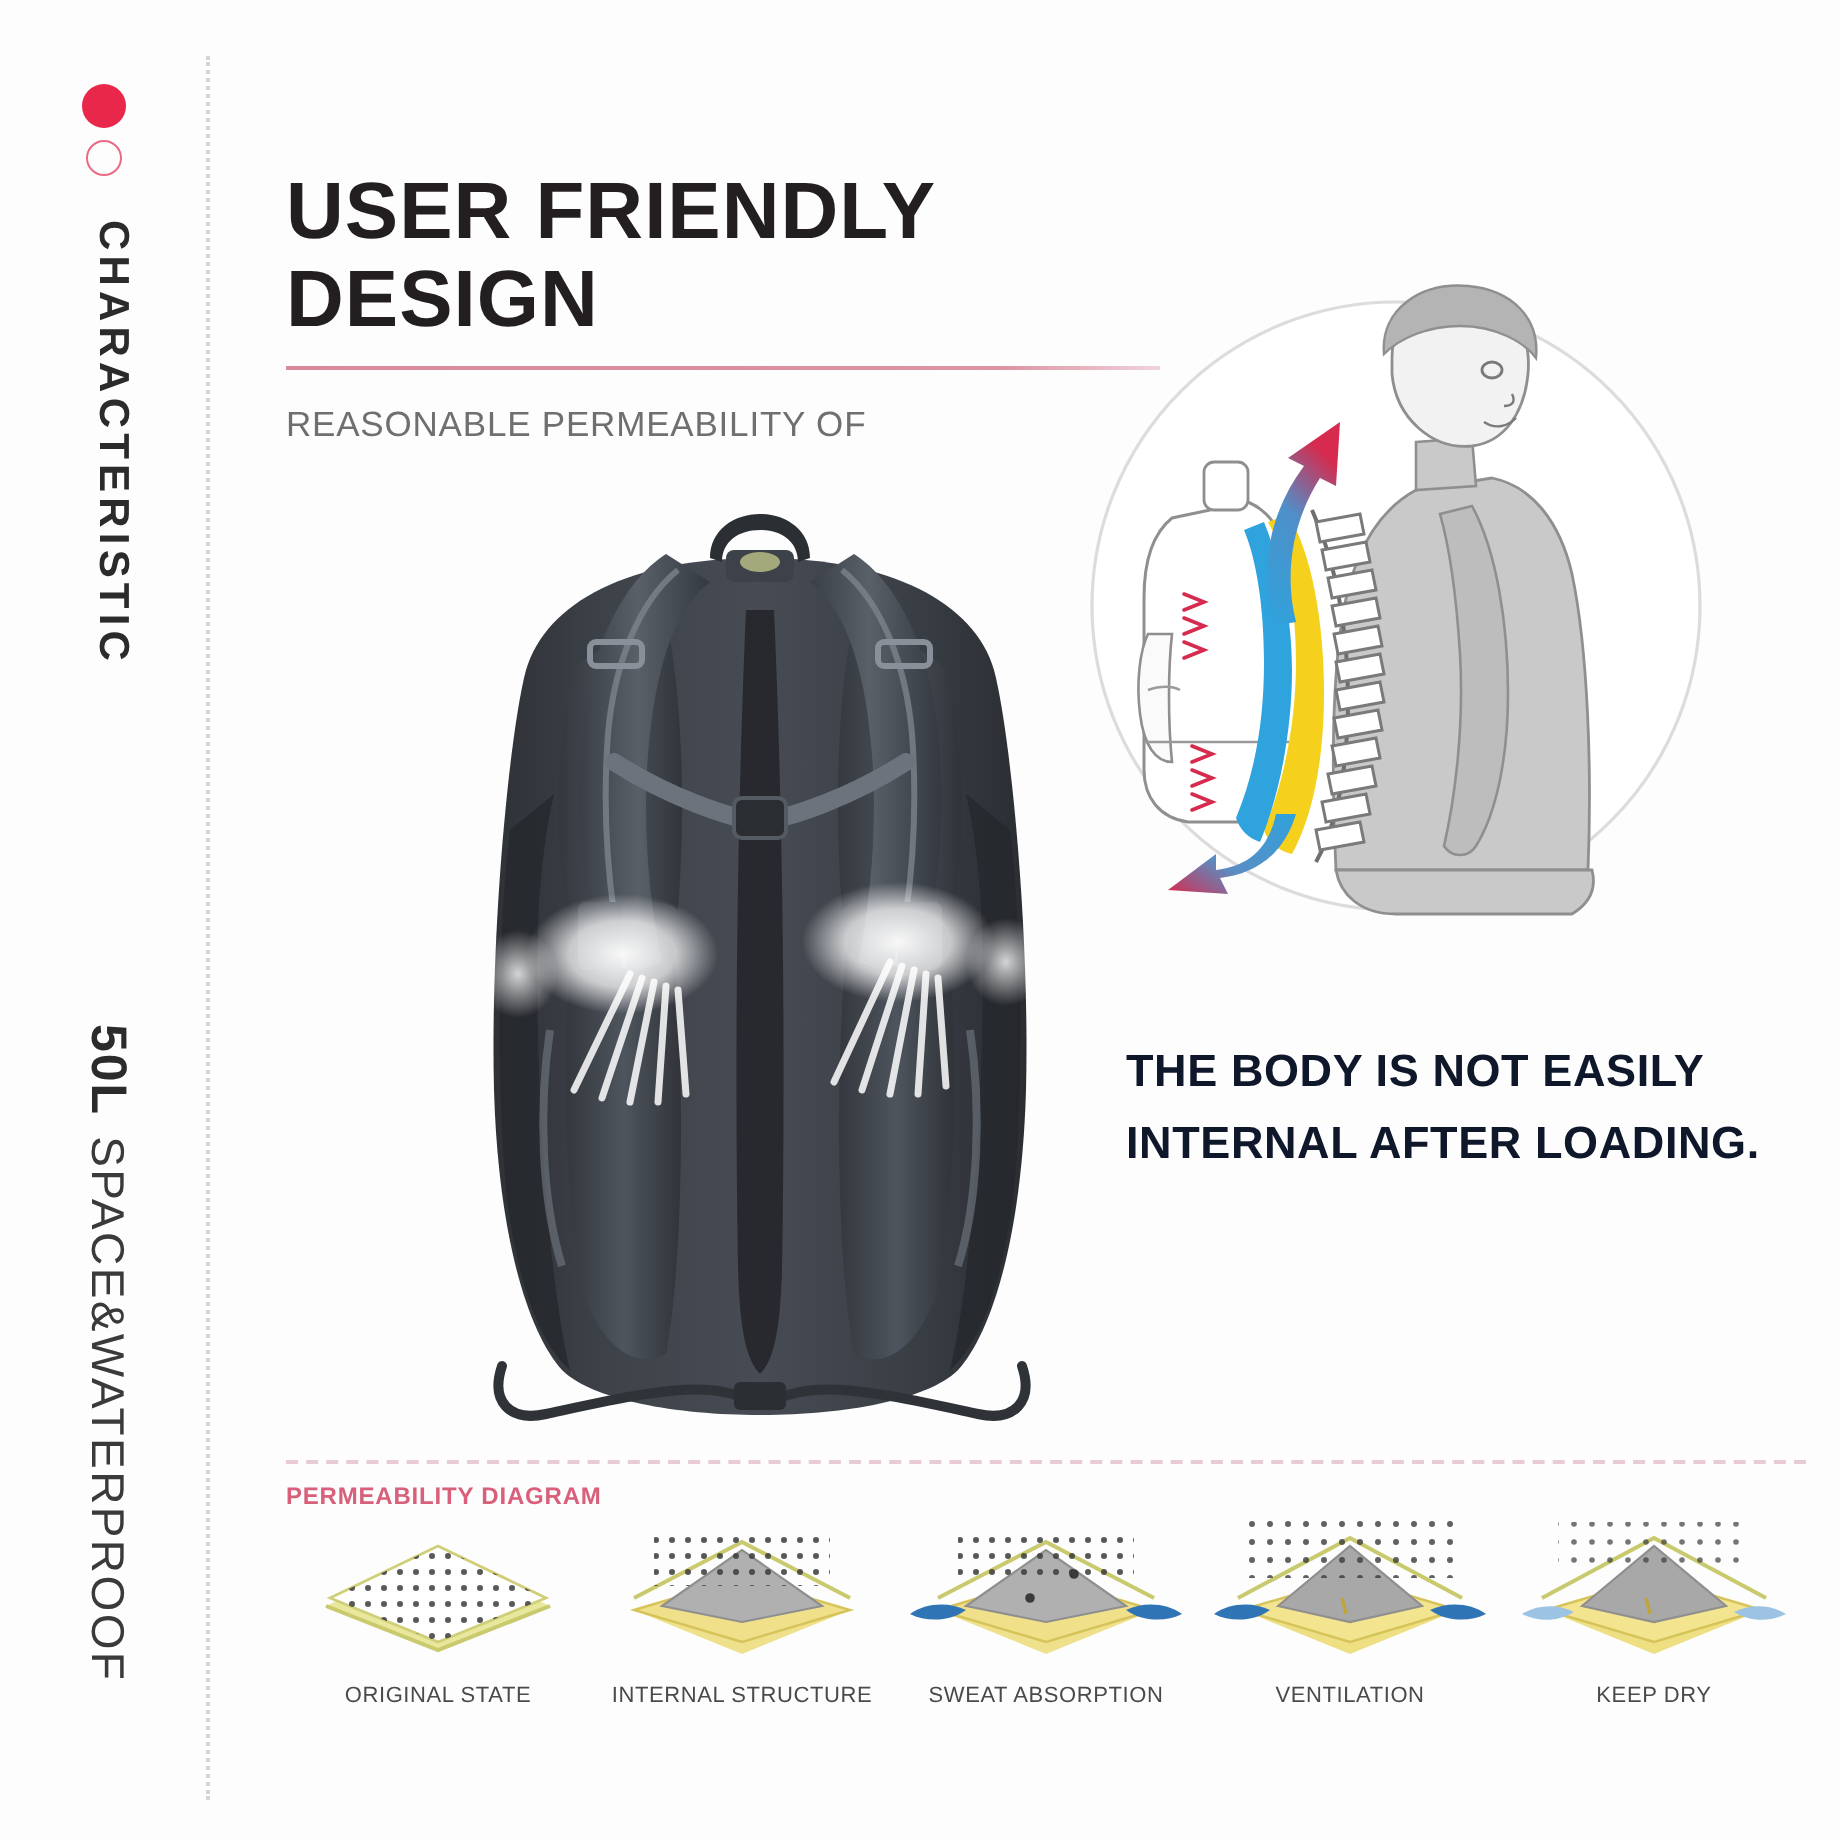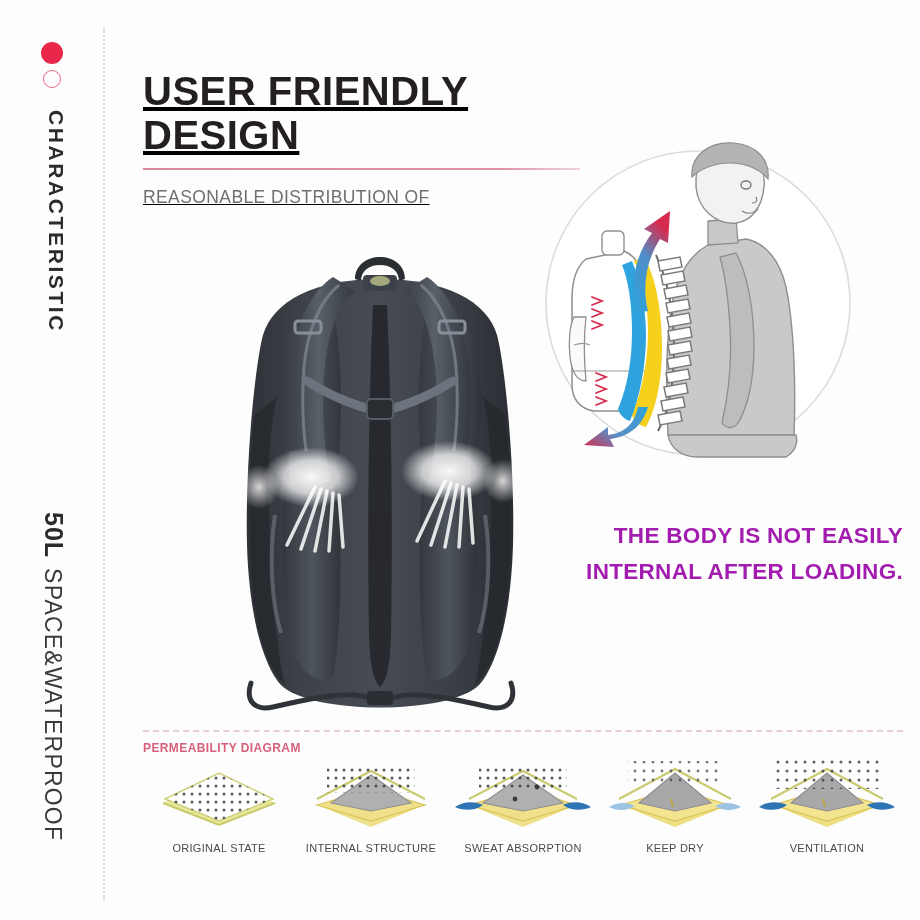--- a/index.html
+++ b/index.html
@@ -83,23 +83,22 @@
     position: absolute;
     left: 103px; top: 28px;
     width: 0;
     height: 872px;
     border-left: 2px dotted #d6d6d6;
   }
 
   
   .headline {
     position: absolute;
-    left: 143px; top: 69px;
+    left: 143px; top: 84px;
     width: 470px;
-    text-decoration: underline;
   }
   .headline h1 {
     margin: 0;
     font-size: 40px;
     line-height: 44px;
     font-weight: bold;
     letter-spacing: 0.5px;
     color: #231f20;
   }
   .headline-rule {
@@ -132,22 +131,21 @@
 
   
   .statement {
     position: absolute;
     left: 563px; top: 518px;
     width: 340px;
     font-size: 22.5px;
     line-height: 36px;
     font-weight: bold;
     letter-spacing: 0.3px;
-    color: #a21caf;
-    text-align: right;
+    color: #0f172a;
   }
 
   
   .perm {
     position: absolute;
     left: 143px; top: 730px;
     width: 760px;
   }
   .perm-rule {
     width: 760px;
@@ -203,21 +201,21 @@
       <span class="rail-vol">50L</span><span class="rail-sub">SPACE&amp;WATERPROOF</span>
     </div>
 
     <div class="rail-divider"></div>
   </div>
 
   <div class="headline">
     <h1>USER FRIENDLY DESIGN</h1>
     <div class="headline-rule"></div>
     <div class="headline-sub">
-      <div>REASONABLE DISTRIBUTION OF</div>
+      <div>REASONABLE PERMEABILITY OF</div>
     </div>
   </div>
 
   <div class="bag-stage">
     <svg width="330" height="500" viewBox="0 0 330 500">
       <defs>
         <linearGradient id="bagBody" x1="0" y1="0" x2="1" y2="0">
           <stop offset="0%" stop-color="#2e3136"></stop>
           <stop offset="22%" stop-color="#3e434a"></stop>
           <stop offset="50%" stop-color="#474c54"></stop>
@@ -468,51 +466,51 @@
           <path d="M110 46 C118 42 130 42 138 48 C130 52 118 52 110 46 Z" fill="#2f74b5"></path>
           <circle cx="62" cy="40" r="2.4" fill="#3a3a3a"></circle>
           <circle cx="84" cy="28" r="2.4" fill="#3a3a3a"></circle>
         </svg>
         <div class="perm-label">SWEAT ABSORPTION</div>
       </div>
 
       <div class="perm-cell">
         <svg class="perm-art" viewBox="0 0 140 74">
           <defs>
+            <pattern id="dotsD" width="9" height="9" patternUnits="userSpaceOnUse">
+              <circle cx="3" cy="3" r="1.5" fill="#3a3a3a"></circle>
+            </pattern>
+          </defs>
+          <path d="M16 46 L70 62 L124 46 L70 68 Z" fill="#e8d45a" opacity="0.75"></path>
+          <path d="M16 46 L70 30 L124 46 L70 62 Z" fill="#f3e48f" stroke="#d6c45a" stroke-width="1.2"></path>
+          <path d="M34 44 L70 14 L106 44 L70 52 Z" fill="#a8a8a8" stroke="#8f8f8f" stroke-width="1.1"></path>
+          <path d="M14 40 L70 10 L126 40" fill="none" stroke="#c9c96e" stroke-width="2"></path>
+          <rect x="18" y="0" width="104" height="30" fill="url(#dotsD)" opacity="0.8"></rect>
+          <path d="M2 48 C10 42 22 42 30 46 C22 52 10 52 2 48 Z" fill="#2f74b5"></path>
+          <path d="M110 46 C118 42 130 42 138 48 C130 52 118 52 110 46 Z" fill="#2f74b5"></path>
+          <path d="M66 40 L68 48" stroke="#c0a63a" stroke-width="1.6"></path>
+        </svg>
+        <div class="perm-label">VENTILATION</div>
+      </div>
+
+      <div class="perm-cell">
+        <svg class="perm-art" viewBox="0 0 140 74">
+          <defs>
             <pattern id="dotsE" width="9" height="9" patternUnits="userSpaceOnUse">
               <circle cx="3" cy="3" r="1.4" fill="#3a3a3a"></circle>
             </pattern>
           </defs>
           <path d="M16 46 L70 62 L124 46 L70 68 Z" fill="#e8d45a" opacity="0.75"></path>
           <path d="M16 46 L70 30 L124 46 L70 62 Z" fill="#f3e48f" stroke="#d6c45a" stroke-width="1.2"></path>
           <path d="M34 44 L70 14 L106 44 L70 52 Z" fill="#a8a8a8" stroke="#8f8f8f" stroke-width="1.1"></path>
           <path d="M14 40 L70 10 L126 40" fill="none" stroke="#c9c96e" stroke-width="2"></path>
           <rect x="22" y="2" width="96" height="26" fill="url(#dotsE)" opacity="0.7"></rect>
           <path d="M4 48 C12 43 22 43 30 47 C22 52 12 52 4 48 Z" fill="#9cc3e3"></path>
           <path d="M110 47 C118 43 128 43 136 48 C128 52 118 52 110 47 Z" fill="#9cc3e3"></path>
           <path d="M66 40 L68 48" stroke="#c0a63a" stroke-width="1.6"></path>
         </svg>
         <div class="perm-label">KEEP DRY</div>
       </div>
 
-      <div class="perm-cell">
-        <svg class="perm-art" viewBox="0 0 140 74">
-          <defs>
-            <pattern id="dotsD" width="9" height="9" patternUnits="userSpaceOnUse">
-              <circle cx="3" cy="3" r="1.5" fill="#3a3a3a"></circle>
-            </pattern>
-          </defs>
-          <path d="M16 46 L70 62 L124 46 L70 68 Z" fill="#e8d45a" opacity="0.75"></path>
-          <path d="M16 46 L70 30 L124 46 L70 62 Z" fill="#f3e48f" stroke="#d6c45a" stroke-width="1.2"></path>
-          <path d="M34 44 L70 14 L106 44 L70 52 Z" fill="#a8a8a8" stroke="#8f8f8f" stroke-width="1.1"></path>
-          <path d="M14 40 L70 10 L126 40" fill="none" stroke="#c9c96e" stroke-width="2"></path>
-          <rect x="18" y="0" width="104" height="30" fill="url(#dotsD)" opacity="0.8"></rect>
-          <path d="M2 48 C10 42 22 42 30 46 C22 52 10 52 2 48 Z" fill="#2f74b5"></path>
-          <path d="M110 46 C118 42 130 42 138 48 C130 52 118 52 110 46 Z" fill="#2f74b5"></path>
-          <path d="M66 40 L68 48" stroke="#c0a63a" stroke-width="1.6"></path>
-        </svg>
-        <div class="perm-label">VENTILATION</div>
-      </div>
-
     </div>
   </div>
 
 </div>
 
 </body></html>

